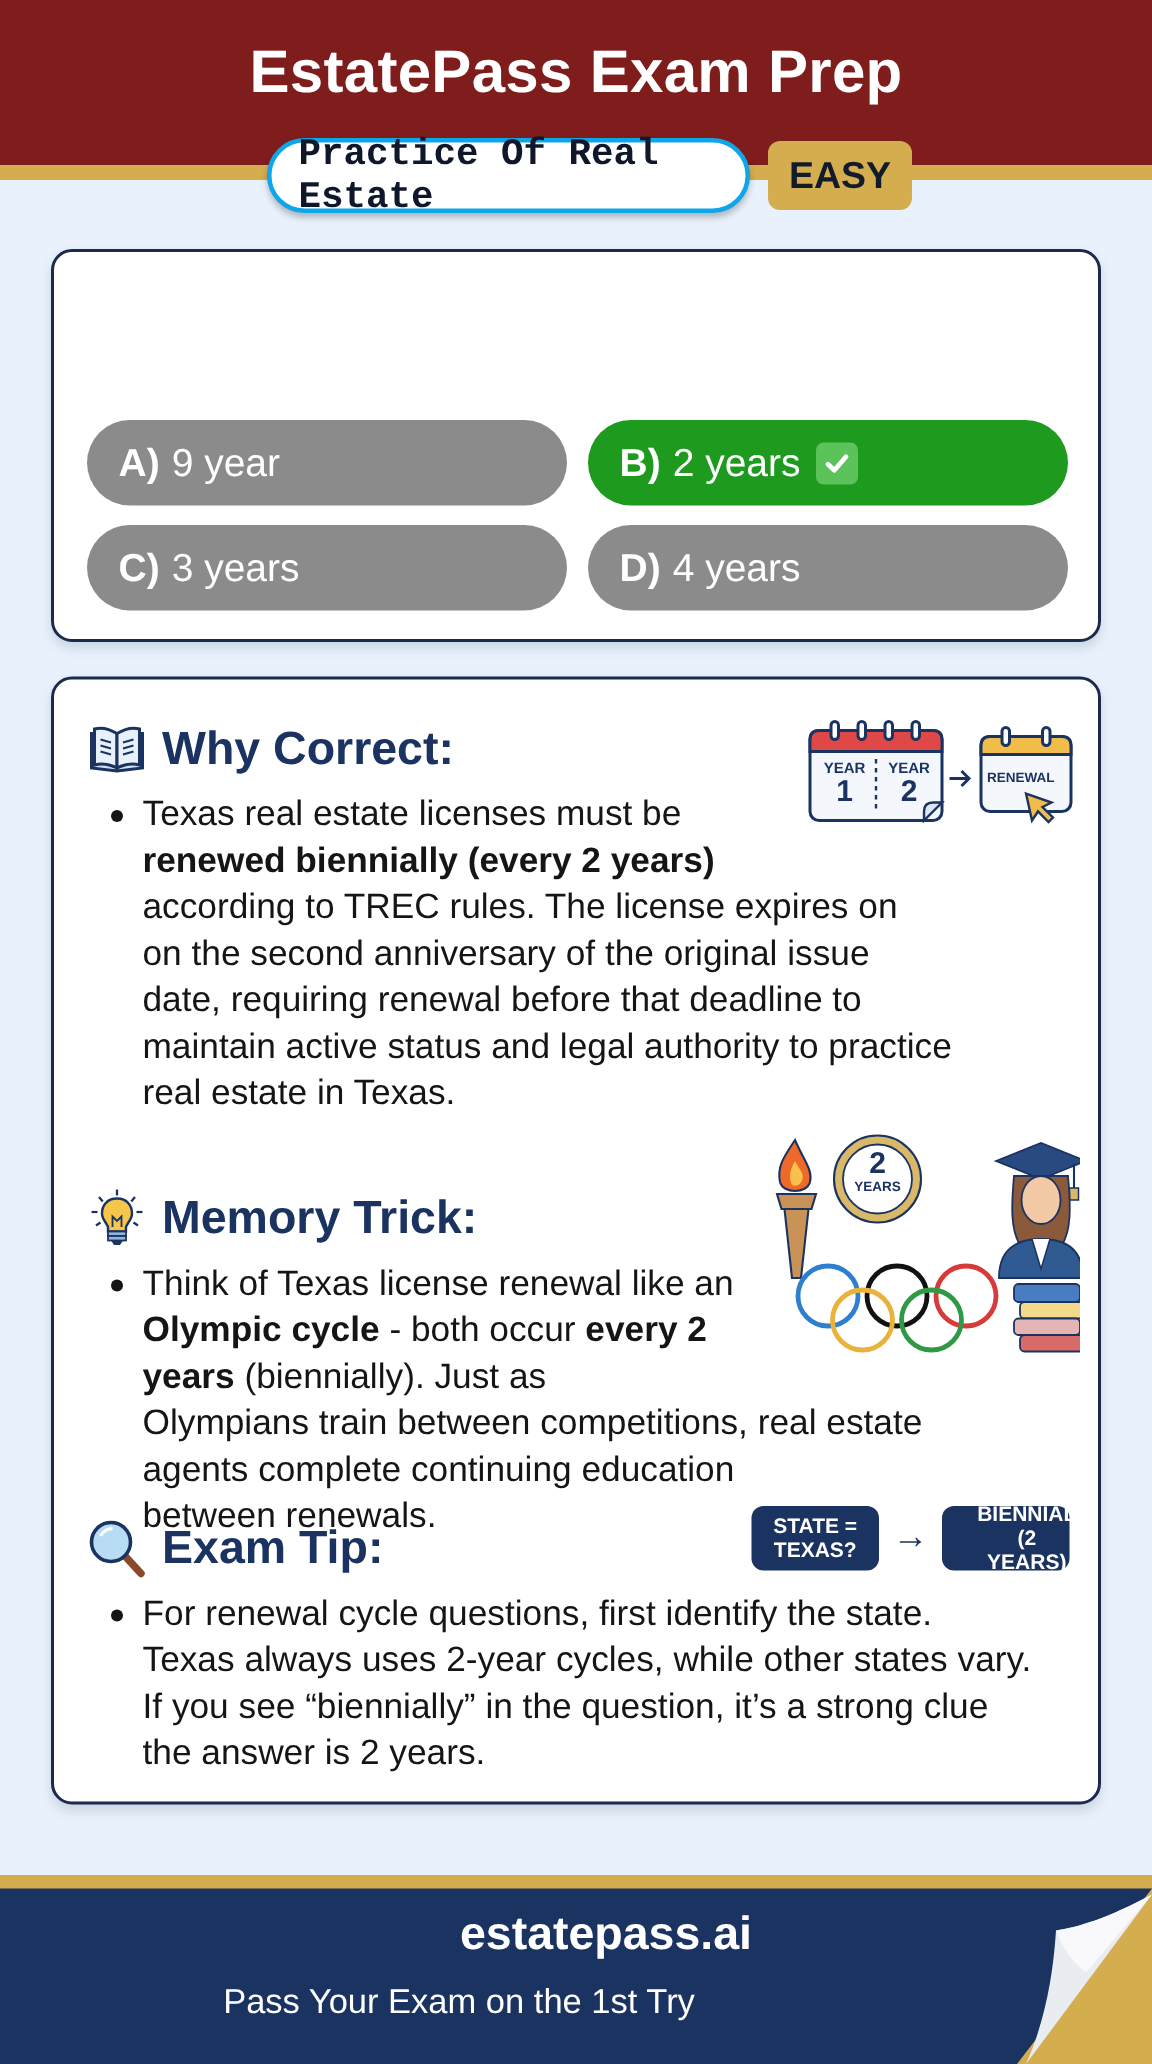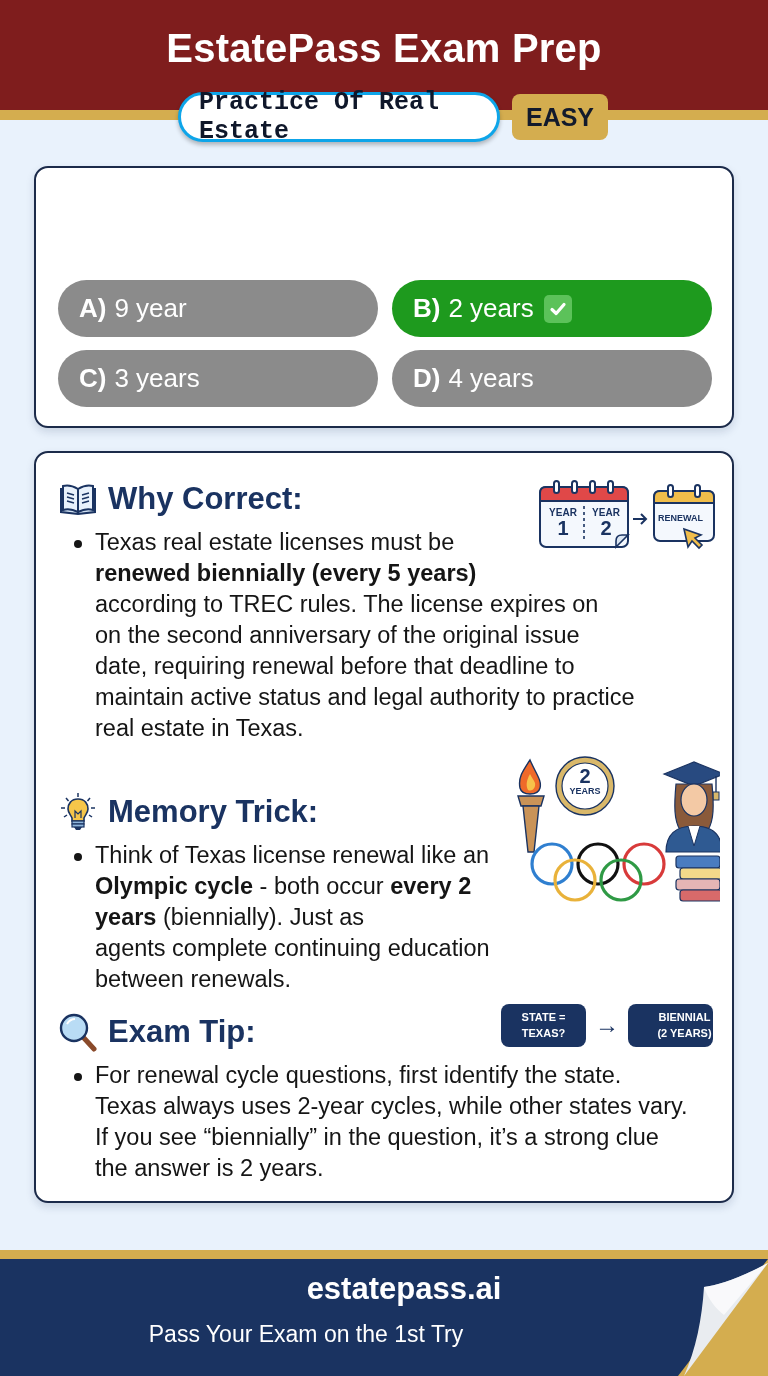--- a/index.html
+++ b/index.html
@@ -73,21 +73,21 @@
   }
   .bullet::before {
     content: ""; position: absolute; left: 16px; top: 13px; width: 8px; height: 8px;
     border-radius: 50%; background: #151515;
   }
   .bullet .line { display: block; white-space: nowrap; }
   .bullet b { font-weight: bold; }
   .illus { position: absolute; }
   .flow-box {
     background: #1a3361; color: #fff; border-radius: 8px; font-weight: bold;
-    font-size: 11px; line-height: 16px; text-align: center; display: flex;
+    font-size: 14px; line-height: 16px; text-align: center; display: flex;
     align-items: center; justify-content: center;
   }
   .footer-gold {
     position: absolute; left: 0; top: 1250px; width: 768px; height: 10px; background: #d4ad4f;
   }
   .footer {
     position: absolute; left: 0; top: 1259px; width: 768px; height: 117px; background: #1a3361; overflow: hidden;
   }
   .footer-site {
     position: absolute; left: 0; top: 12px; width: 768px; text-align: center;
@@ -146,21 +146,21 @@
           <path d="M3 9 L3 33 L20 35 L37 33 L37 9" fill="#cfe0f2" stroke="#1a3361" stroke-width="2"></path>
           <path d="M5 7 Q12 5 20 10 L20 33 Q12 29 5 31 Z" fill="#e8f1fb" stroke="#1a3361" stroke-width="2"></path>
           <path d="M35 7 Q28 5 20 10 L20 33 Q28 29 35 31 Z" fill="#e8f1fb" stroke="#1a3361" stroke-width="2"></path>
           <path d="M9 14 L16 16 M9 18 L16 20 M9 22 L16 24 M31 14 L24 16 M31 18 L24 20 M31 22 L24 24" stroke="#1a3361" stroke-width="1.4"></path>
         </svg>
       </span>
       <span class="section-title">Why Correct:</span>
     </div>
     <div class="bullet">
       <span class="line">Texas real estate licenses must be</span>
-      <span class="line" style="font-weight:bold;">renewed biennially (every 5 years)</span>
+      <span class="line" style="font-weight:bold;">renewed biennially (every 2 years)</span>
       <span class="line">according to TREC rules. The license expires on</span>
       <span class="line">on the second anniversary of the original issue</span>
       <span class="line">date, requiring renewal before that deadline to</span>
       <span class="line">maintain active status and legal authority to practice</span>
       <span class="line">real estate in Texas.</span>
     </div>
   </div>
 
   <div class="illus" style="left:502px; top:26px; width:182px; height:72px;">
     <svg width="182" height="72" viewBox="0 0 182 72" style="position:absolute;left:0;top:0;">
@@ -213,20 +213,21 @@
           <rect x="14" y="32" width="12" height="3" fill="#8fb6dc" stroke="#1a3361" stroke-width="1.2"></rect>
           <path d="M16 35 L24 35 L22 38 L18 38 Z" fill="#1a3361"></path>
         </svg>
       </span>
       <span class="section-title">Memory Trick:</span>
     </div>
     <div class="bullet">
       <span class="line">Think of Texas license renewal like an</span>
       <span class="line"><b>Olympic cycle</b><span style="white-space:pre;"> - both occur </span><b>every 2</b></span>
       <span class="line"><b>years</b><span style="white-space:pre;"> (biennially). Just as</span></span>
+      <span class="line">Olympians train between competitions, real estate</span>
       <span class="line">agents complete continuing education</span>
       <span class="line">between renewals.</span>
     </div>
   </div>
 
   <div class="illus" style="left:472px; top:303px; width:212px; height:146px;">
     <svg width="212" height="146" viewBox="0 0 212 146">
 
       <path d="M22 4 C14 16 10 22 12 32 C14 40 30 40 32 32 C34 24 28 18 22 4 Z" fill="#ef6a2a" stroke="#1a3361" stroke-width="1.4"></path>
       <path d="M22 18 C18 25 18 30 20 34 C24 36 28 32 27 27 C26 24 24 22 22 18 Z" fill="#f7c24a"></path>

